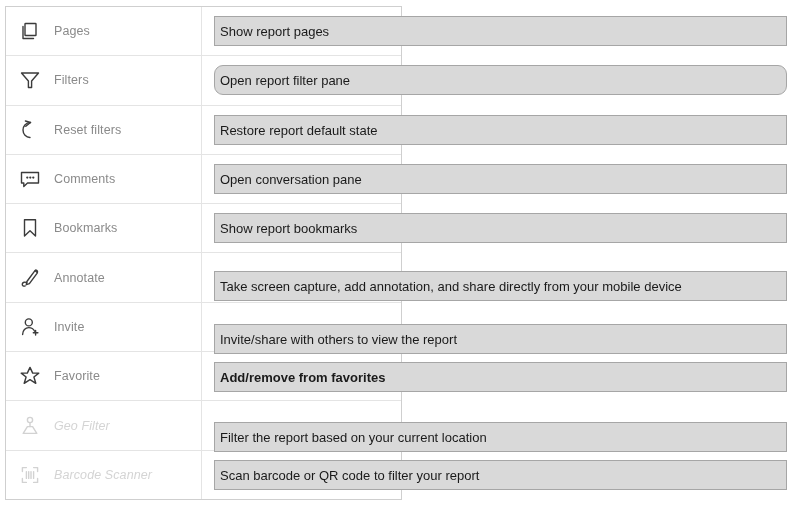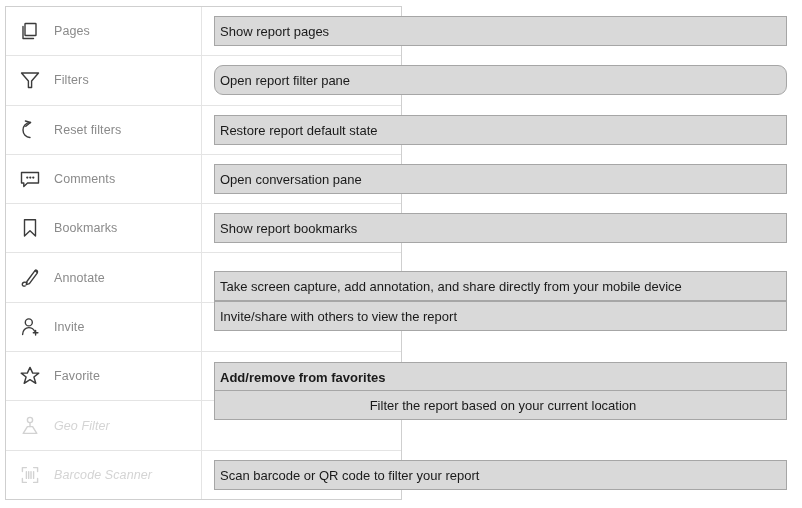--- a/index.html
+++ b/index.html
@@ -246,25 +246,25 @@
     </div>
     <div class="callout" style="top: 164px;">
       <span class="callout-text">Open conversation pane</span>
     </div>
     <div class="callout" style="top: 213px;">
       <span class="callout-text">Show report bookmarks</span>
     </div>
     <div class="callout" style="top: 263px; margin-top: 8px;">
       <span class="callout-text">Take screen capture, add annotation, and share directly from your mobile device</span>
     </div>
-    <div class="callout" style="top: 301px; text-align: center;">
+    <div class="callout" style="top: 324px; text-align: center;">
       <span class="callout-text">Invite/share with others to view the report</span>
     </div>
     <div class="callout" style="top: 362px; font-weight: bold;">
       <span class="callout-text">Add/remove from favorites</span>
     </div>
-    <div class="callout" style="top: 390px; justify-content: center;">
+    <div class="callout" style="top: 422px;">
       <span class="callout-text">Filter the report based on your current location</span>
     </div>
     <div class="callout" style="top: 460px;">
       <span class="callout-text">Scan barcode or QR code to filter your report</span>
     </div>
   </div>
 
 </body></html>

